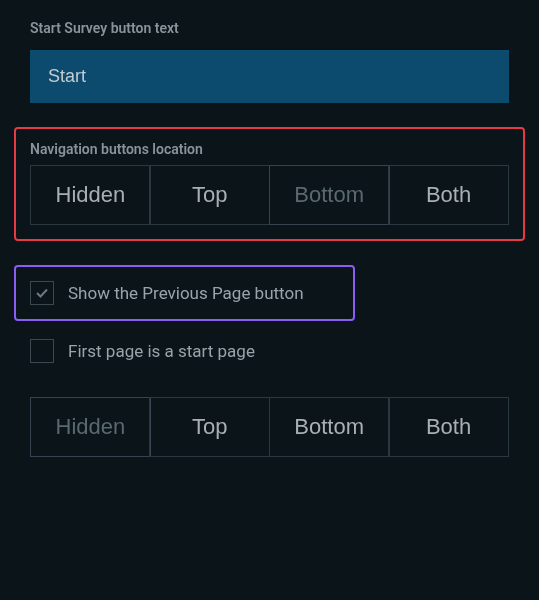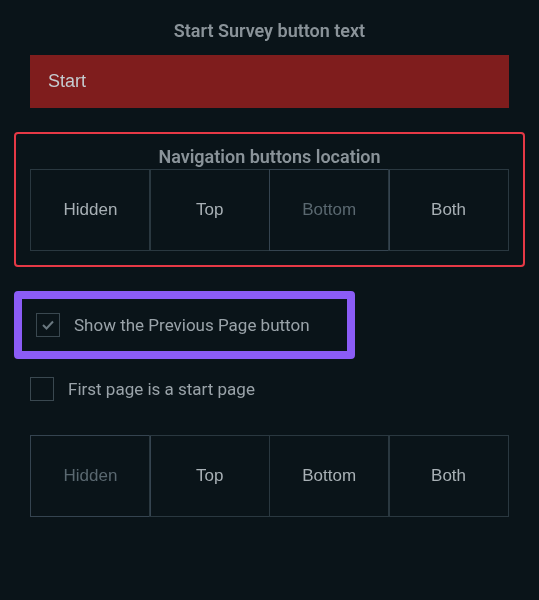--- a/index.html
+++ b/index.html
@@ -12,77 +12,76 @@
       font-family: -apple-system, BlinkMacSystemFont, 'Segoe UI', Roboto, sans-serif;
       width: 539px;
       height: 600px;
       padding: 20px 30px;
       color: #8a9399;
     }
     .field-group {
       margin-bottom: 24px;
     }
     .field-label {
-      font-size: 18px;
+      font-size: 14px;
       font-weight: 600;
       color: #8a9399;
       margin-bottom: 14px;
       display: block;
-      text-align: center;
     }
     .text-input {
       width: 100%;
-      background: #7f1d1d;
+      background: #0c4a6e;
       border: none;
       color: #c5ccd0;
       font-size: 18px;
       padding: 16px 18px;
       outline: none;
     }
     .highlight-red {
       border: 2px solid #e63946;
       border-radius: 4px;
       padding: 12px 14px 14px 14px;
       margin-left: -16px;
       margin-right: -16px;
     }
     .highlight-red .field-label {
-      margin-bottom: 2px;
+      margin-bottom: 8px;
     }
     .segment-group {
       display: flex;
       gap: 0;
     }
     .segment-option {
       flex: 1;
       background: transparent;
       border: 1.5px solid #2a3840;
       color: #a8b0b5;
-      font-size: 17px;
+      font-size: 22px;
       font-weight: 400;
-      padding: 30px 8px;
+      padding: 16px 8px;
       text-align: center;
       cursor: pointer;
       margin-left: -1.5px;
     }
     .segment-option:first-child {
       margin-left: 0;
     }
     .segment-option.selected {
       color: #5a6870;
       border-color: #354450;
     }
     .checkbox-row {
       display: flex;
       align-items: center;
       gap: 14px;
       padding: 6px 0;
     }
     .checkbox-highlight {
-      border: 8px solid #8b5cf6;
+      border: 2px solid #8b5cf6;
       border-radius: 4px;
       padding: 8px 14px;
       margin-left: -16px;
       margin-right: 154px;
       margin-bottom: 12px;
     }
     .checkbox-box {
       width: 24px;
       height: 24px;
       border: 1.5px solid #3a4850;

